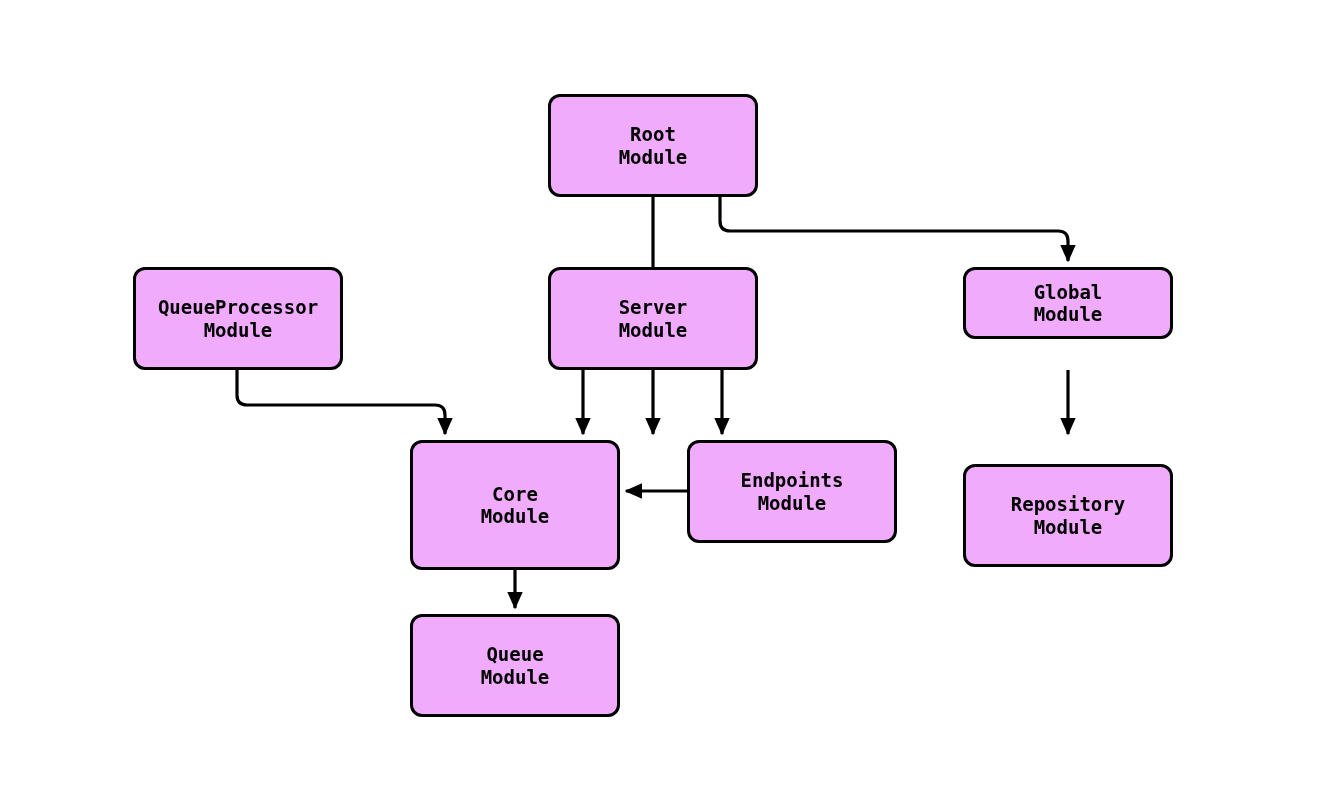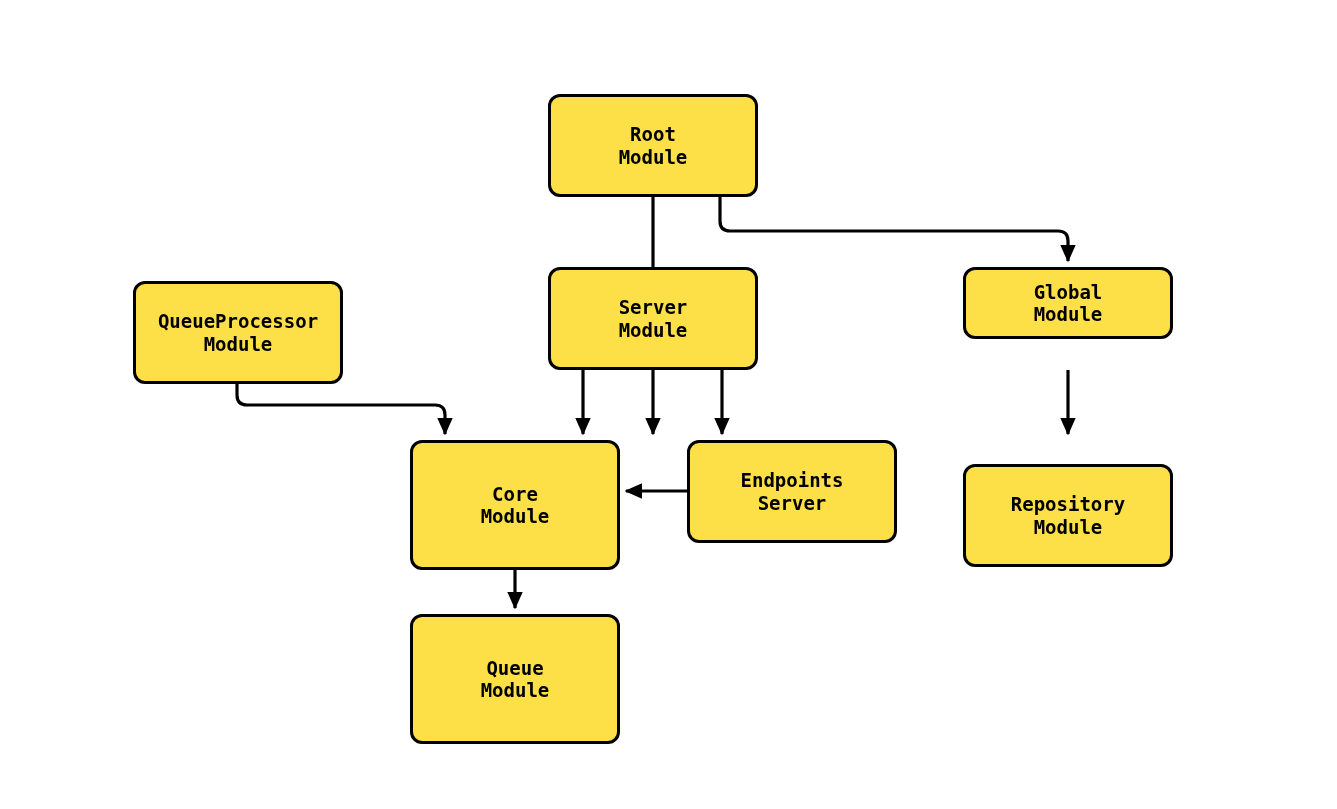--- a/index.html
+++ b/index.html
@@ -20,21 +20,21 @@
     position: absolute;
     left: 0;
     top: 0;
     width: 1337px;
     height: 809px;
     pointer-events: none;
   }
   .node {
     position: absolute;
     box-sizing: border-box;
-    background: #fde047;
+    background: #f0abfc;
     border: 3px solid #000000;
     border-radius: 12px;
     display: flex;
     align-items: center;
     justify-content: center;
     z-index: 2;
   }
   .node-label {
     font-family: "DejaVu Sans Mono", "Liberation Mono", monospace;
     font-size: 19px;
@@ -77,21 +77,21 @@
       <path d="M 515 543 L 515 608" marker-end="url(#arrowhead)"></path>
 
     </g>
   </svg>
 
   <div class="node" style="left:548px; top:94px; width:210px; height:103px;">
     <span class="node-label">Root
 Module</span>
   </div>
 
-  <div class="node" style="left:133px; top:281px; width:210px; height:103px;">
+  <div class="node" style="left:133px; top:267px; width:210px; height:103px;">
     <span class="node-label">QueueProcessor
 Module</span>
   </div>
 
   <div class="node" style="left:548px; top:267px; width:210px; height:103px;">
     <span class="node-label">Server
 Module</span>
   </div>
 
   <div class="node" style="left:963px; top:267px; width:210px; height:72px;">
@@ -99,26 +99,26 @@
 Module</span>
   </div>
 
   <div class="node" style="left:410px; top:440px; width:210px; height:130px;">
     <span class="node-label">Core
 Module</span>
   </div>
 
   <div class="node" style="left:687px; top:440px; width:210px; height:103px;">
     <span class="node-label">Endpoints
-Server</span>
+Module</span>
   </div>
 
   <div class="node" style="left:963px; top:464px; width:210px; height:103px;">
     <span class="node-label">Repository
 Module</span>
   </div>
 
-  <div class="node" style="left:410px; top:614px; width:210px; height:130px;">
+  <div class="node" style="left:410px; top:614px; width:210px; height:103px;">
     <span class="node-label">Queue
 Module</span>
   </div>
 
 </div>
 
 </body></html>

